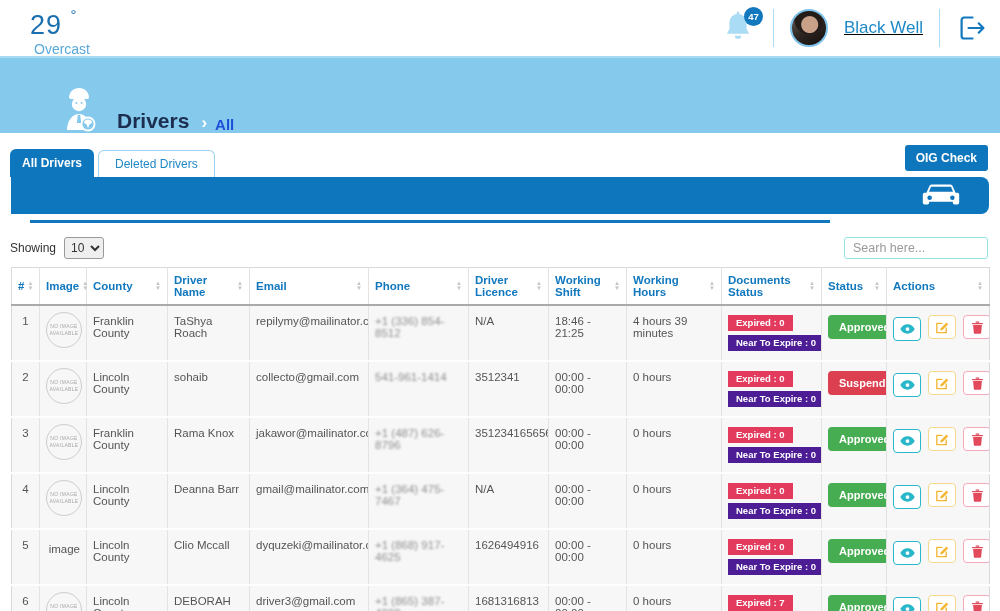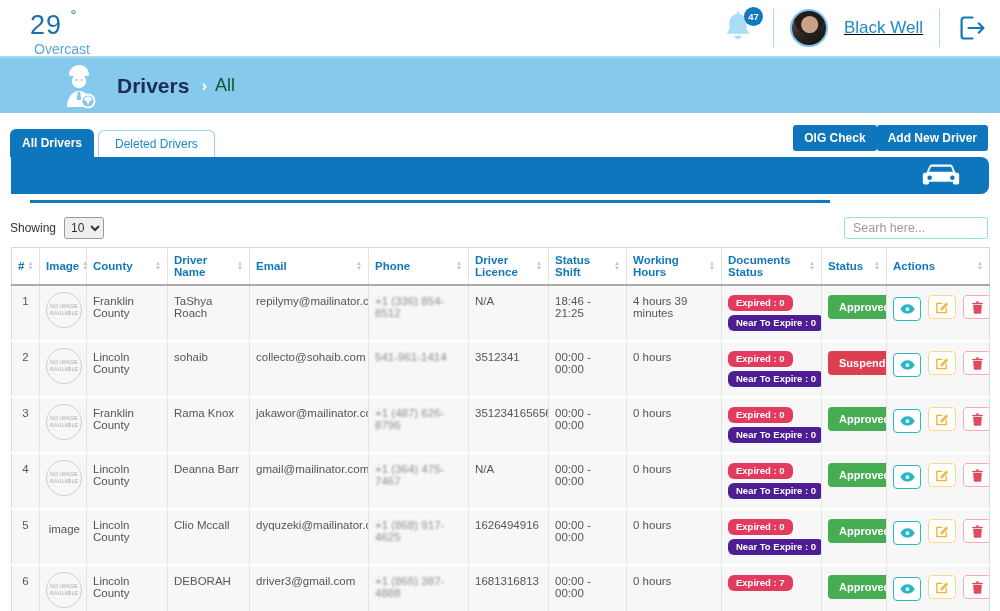--- a/index.html
+++ b/index.html
@@ -19,25 +19,25 @@
                 display:flex; align-items:center; justify-content:center; }
   .vdivider { width:1px; height:38px; background:#aedcf6; }
   .avatar { width:38px; height:38px; border-radius:50%; border:2px solid #7fc3ec; overflow:hidden;
             background:
               radial-gradient(circle at 52% 40%, #c9a189 0 8px, rgba(0,0,0,0) 9px),
               radial-gradient(circle at 50% 26%, #241c18 0 14px, rgba(0,0,0,0) 15px),
               linear-gradient(150deg, #6e625c 0%, #2c2420 55%, #14100e 100%); }
   .user-name { font-size:17px; color:#1e88c7; cursor:pointer; }
 
   
-  .banner { height:55px; background:#85c9ec; display:flex; align-items:center; padding-left:55px; }
+  .banner { height:75px; background:#85c9ec; display:flex; align-items:flex-end; padding-left:55px; }
   .banner-icon { width:48px; height:48px; margin-right:14px; }
   .banner-title { font-size:21px; font-weight:bold; color:#1c2d4f; }
   .crumb-sep { color:#fff; font-size:17px; font-weight:bold; margin:0 8px 0 12px; }
-  .crumb-cur { font-size:18px; font-weight:normal; color:#14532d; }
+  .crumb-cur { font-size:15px; font-weight:bold; color:#1d4ed8; }
 
   
   .tabs-row { display:flex; align-items:flex-end; justify-content:space-between; padding:12px 12px 0 10px; }
   .tabs { display:flex; align-items:flex-end; gap:4px; }
   .tab { font-size:12px; padding:7px 12px; border-radius:6px 6px 0 0; cursor:pointer; }
   .tab.active { background:#0e76bc; color:#fff; font-weight:bold; }
   .tab.inactive { background:#fff; color:#1e88c7; border:1px solid #9ad1f0; border-bottom:none; padding:6px 16px; }
   .toolbar-btns { display:flex; margin-bottom:6px; }
   .btn-blue { background:#0e76bc; color:#fff; font-size:12px; font-weight:600; border:none;
               border-radius:3px; padding:6px 11px; cursor:pointer; font-family:inherit; }
@@ -69,21 +69,21 @@
   td:first-child { border-left:1px solid #d9d9d9; }
   td:last-child { border-right:1px solid #d9d9d9; }
   .c-num { text-align:center; }
   .c-img { text-align:center; padding-top:6px; }
   .noimg { width:36px; height:36px; border:1px solid #ccc; border-radius:50%; margin:0 auto;
            display:flex; align-items:center; justify-content:center; text-align:center;
            font-size:5px; color:#a8a8a8; letter-spacing:.3px; padding:4px; line-height:1.5; }
   .brokenimg { display:flex; align-items:center; justify-content:center; gap:2px; color:#555; font-size:11.5px; margin-top:6px; }
   .blurred { filter:blur(1.1px); color:#8f8f8f; }
   .badges { display:flex; flex-direction:column; align-items:flex-start; gap:4px; }
-  .badge { color:#fff; font-size:9.5px; font-weight:bold; padding:2px 8px 3px; border-radius:6px; white-space:nowrap; }
+  .badge { color:#fff; font-size:9.5px; font-weight:bold; padding:2px 8px 3px; border-radius:0; white-space:nowrap; }
   .badge.expired { background:#e23b5e; }
   .badge.near { background:#4c1d95; }
   .statusbtn { display:inline-block; color:#fff; font-size:11px; font-weight:bold;
                padding:6px 11px; border-radius:4px; cursor:pointer; }
   .statusbtn.approved { background:#47ad52; }
   .statusbtn.suspended { background:#dc4050; }
   .c-actions { white-space:nowrap; }
   .act { width:28px; height:24px; background:#fff; border-radius:4px; margin-right:4px;
          display:inline-flex; align-items:center; justify-content:center; cursor:pointer; }
   .act.view { border:1.5px solid #2ab7c9; }
@@ -137,21 +137,20 @@
   <span class="crumb-cur">All</span>
 </section>
 
 <div class="tabs-row">
   <div class="tabs">
     <div class="tab active">All Drivers</div>
     <div class="tab inactive">Deleted Drivers</div>
   </div>
   <div class="toolbar-btns">
     <button class="btn-blue">OIG Check</button>
-    <button class="btn-blue">Add New Driver</button>
   </div>
 </div>
 
 <div class="bluebar">
   <svg viewBox="0 0 44 26" width="40" height="25">
     <path fill="#fff" d="M6 10 9 3a3 3 0 0 1 2.8-2h20.4A3 3 0 0 1 35 3l3 7h2a2 2 0 0 1 2 2v9a2 2 0 0 1-2 2h-3a2 2 0 0 1-2-2v-1H9v1a2 2 0 0 1-2 2H4a2 2 0 0 1-2-2v-9a2 2 0 0 1 2-2z"></path>
     <path fill="#0e76bc" d="M11 3.5h22l2.2 5.5H8.8z"></path>
     <circle cx="9.5" cy="15.5" r="2.5" fill="#0e76bc"></circle>
     <circle cx="34.5" cy="15.5" r="2.5" fill="#0e76bc"></circle>
   </svg>
@@ -243,21 +242,21 @@
           <div class="th-inner">
             <span>Driver Licence</span>
             <span class="sorter">
               <span>▲</span>
               <span>▼</span>
             </span>
           </div>
         </th>
         <th>
           <div class="th-inner">
-            <span>Status Shift</span>
+            <span>Working Shift</span>
             <span class="sorter">
               <span>▲</span>
               <span>▼</span>
             </span>
           </div>
         </th>
         <th>
           <div class="th-inner">
             <span>Working Hours</span>
             <span class="sorter">
@@ -345,21 +344,21 @@
       <tr>
     <td class="c-num">2</td>
     <td class="c-img">
       <div class="noimg">
             <span>NO IMAGE AVAILABLE</span>
           </div>
 
     </td>
     <td>Lincoln County</td>
     <td>sohaib</td>
-    <td>collecto@sohaib.com</td>
+    <td>collecto@gmail.com</td>
     <td><span class="blurred">541-961-1414</span></td>
     <td>3512341</td>
     <td>00:00 - 00:00</td>
     <td>0 hours</td>
     <td>
       <div class="badges">
         <span class="badge expired">Expired : 0</span>
         <span class="badge near">Near To Expire : 0</span>
       </div>
     </td>

